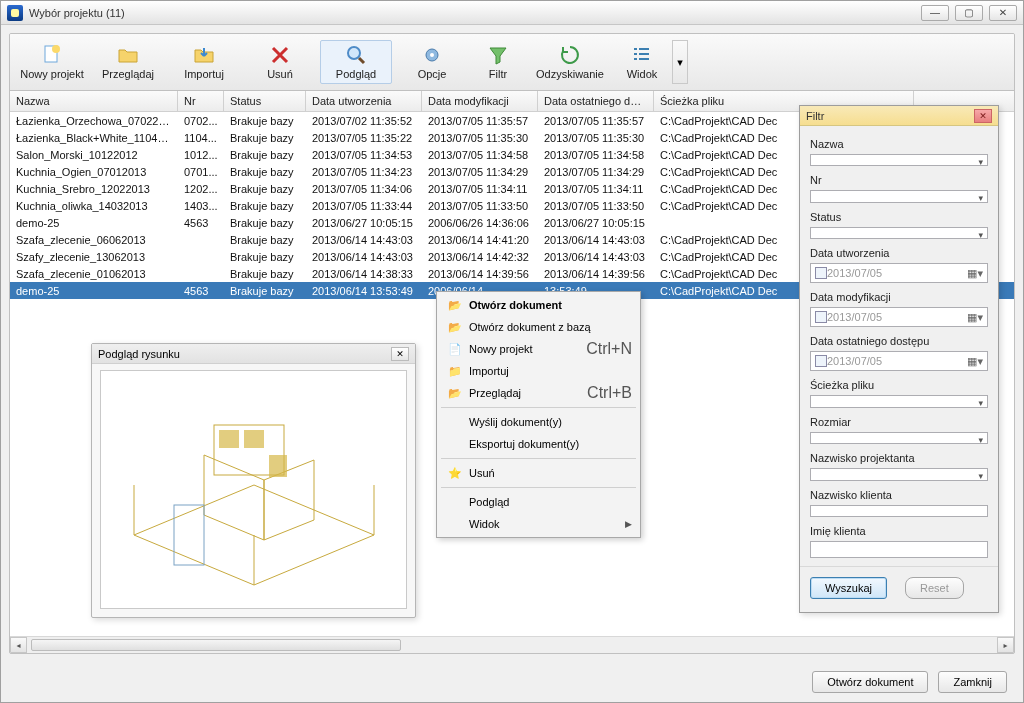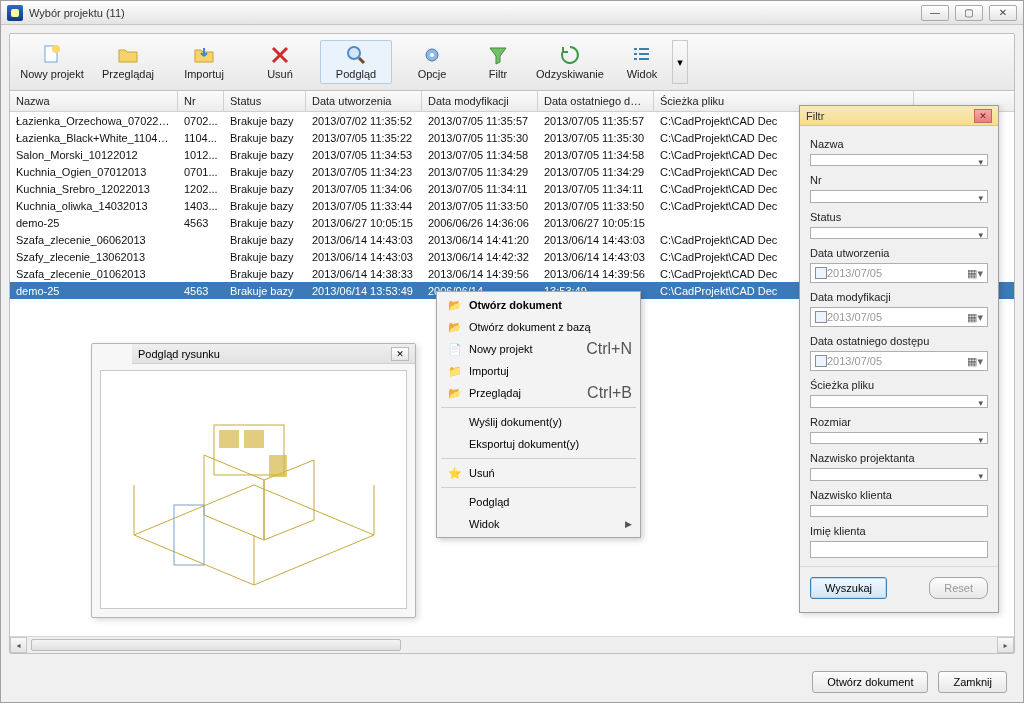--- a/index.html
+++ b/index.html
@@ -38,21 +38,21 @@
 
 .w-name { width: 168px; }
 .w-nr { width: 46px; }
 .w-status { width: 82px; }
 .w-d1 { width: 116px; }
 .w-d2 { width: 116px; }
 .w-d3 { width: 116px; }
 .w-path { width: 260px; }
 
 
-.preview { position: absolute; left: 90px; top: 342px; width: 325px; height: 275px; background: #f7f7f7; border: 1px solid #b5b5b5; border-radius: 2px; box-shadow: 2px 2px 6px rgba(0,0,0,.15); padding-left: 40px; }
+.preview { position: absolute; left: 90px; top: 342px; width: 325px; height: 275px; background: #f7f7f7; border: 1px solid #b5b5b5; border-radius: 2px; box-shadow: 2px 2px 6px rgba(0,0,0,.15); }
 .preview .pv-title { background: linear-gradient(#efefef,#e2e2e2); height: 20px; display: flex; align-items: center; padding: 0 6px; border-bottom: 1px solid #d0d0d0; }
 .preview .pv-title .t { flex: 1; }
 .preview .pv-close { width: 18px; height: 14px; border: 1px solid #bbb; background: linear-gradient(#fff,#e6e6e6); display: flex; align-items: center; justify-content: center; font-size: 9px; cursor:pointer; }
 .preview .pv-body { position: absolute; top: 26px; left: 8px; right: 8px; bottom: 8px; background: #fff; border: 1px solid #c9c9c9; display:flex; align-items:center; justify-content:center; }
 
 
 .ctx { position: absolute; left: 435px; top: 290px; width: 205px; background: #f3f3f3; border: 1px solid #a8a8a8; box-shadow: 2px 2px 6px rgba(0,0,0,.2); padding: 2px; }
 .ctx .it { height: 22px; display: flex; align-items: center; padding: 0 6px; cursor: pointer; }
 .ctx .it .ci { width: 20px; display: flex; align-items: center; justify-content: center; }
 .ctx .it .cl { flex: 1; padding-left: 4px; }
@@ -68,21 +68,21 @@
 .filter .f-close { width: 18px; height: 14px; border: 1px solid #cc6565; background: linear-gradient(#f7a8a8,#e77f7f); display: flex; align-items: center; justify-content: center; font-size: 9px; color:#7a1b1b; cursor:pointer; }
 .filter .f-body { padding: 8px 10px; display: flex; flex-direction: column; gap: 4px; }
 .filter label { color: #222; margin-top: 4px; }
 .filter .combo { height: 20px; border: 1px solid #adadb2; background: #fff; position: relative; display:flex; align-items:center; padding-left:4px; color:#555; }
 .filter .combo::after { content: "▾"; position: absolute; right: 4px; top: 2px; color: #555; font-size: 9px; }
 .filter .date { height: 20px; border: 1px solid #adadb2; background: #fff; display: flex; align-items: center; padding: 8px 4px; }
 .filter .date .chk { width: 12px; height: 12px; border: 1px solid #8a8aa6; background: #eef4fb; }
 .filter .date .dv { flex:1; color: #999; }
 .filter .date .cal { width: 16px; text-align:center; color:#666; }
 .filter .txt { height: 28px; border: 1px solid #adadb2; background: #fff; }
-.filter .f-btns { margin-top: auto; padding: 10px; display: flex; gap: 10px; justify-content: space-between; border-top: 1px solid #d9d9d9; }
+.filter .f-btns { margin-top: auto; padding: 10px; display: flex; gap: 18px; justify-content: flex-start; border-top: 1px solid #d9d9d9; }
 .btn { height: 22px; padding: 0 14px; border: 1px solid #a6a6a6; background: linear-gradient(#fdfdfd,#e7e7e7); border-radius: 3px; cursor: pointer; }
 .btn.primary { border: 1px solid #3c7fb1; background: linear-gradient(#f2f8fe,#cfe6f8); box-shadow: inset 0 0 0 1px #bcdcf4; }
 .btn:disabled { color: #999; border-radius: 8px; }
 
 
 .bottom-bar { height: 40px; display: flex; align-items: center; justify-content: flex-end; gap: 10px; padding: 0 16px; background:#f0f0f0; }
 
 
 .hscroll { height: 17px; background: #f0f0f0; border-top: 1px solid #d8d8d8; display:flex; }
 .hscroll .harrow { width: 17px; background: linear-gradient(#fafafa,#e3e3e3); border:1px solid #c6c6c6; display:flex; align-items:center; justify-content:center; font-size:8px; color:#555; }

